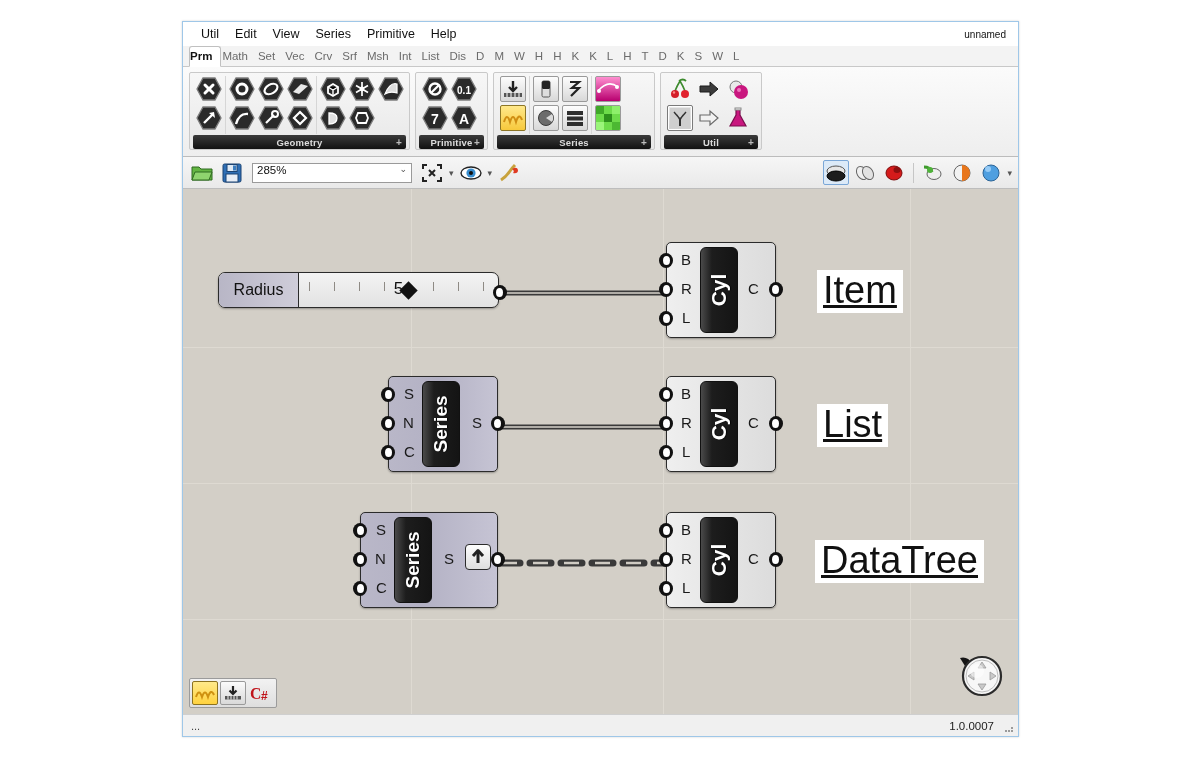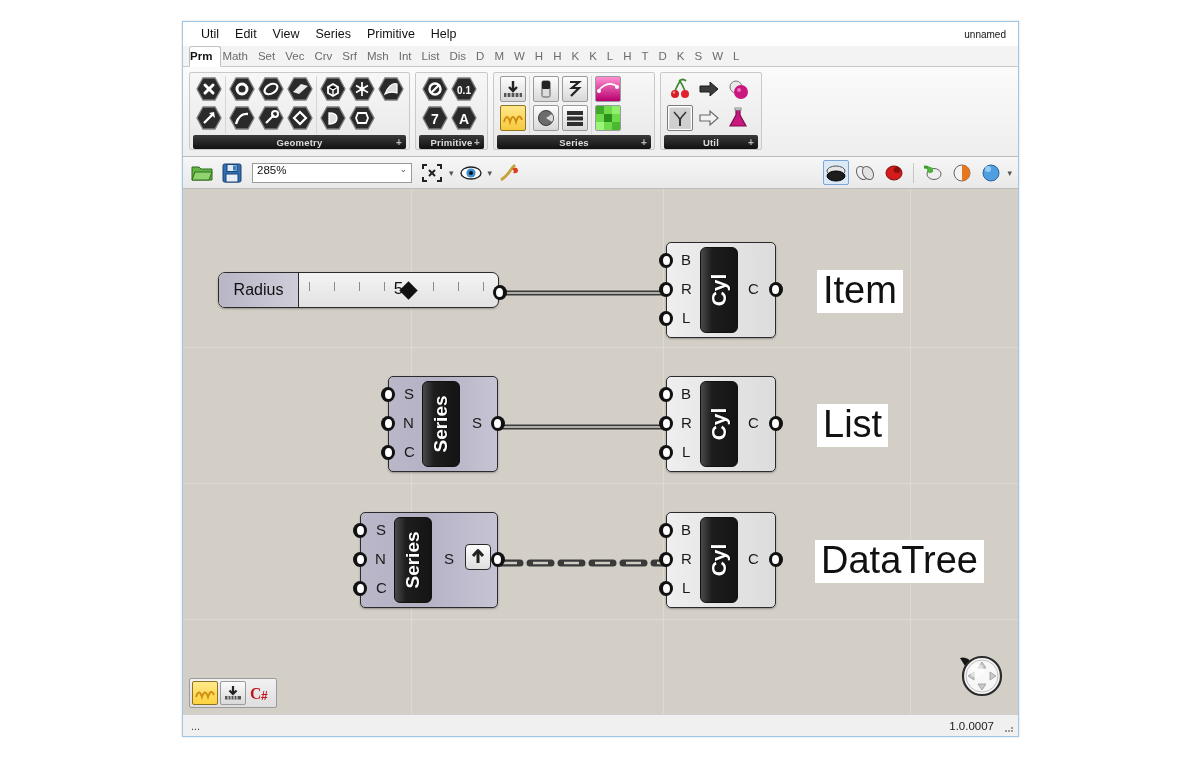--- a/index.html
+++ b/index.html
@@ -213,21 +213,21 @@
     display:flex; align-items:center; justify-content:center;
   }
 
   
   .wire { position: absolute; }
 
   
   .cap-label {
     position: absolute; background: #ffffff;
     color: #111; display:flex; align-items:center;
-    padding: 1px 6px 4px 6px; line-height: 1;
+    padding: 1px 6px 4px 6px; line-height: 1; text-decoration: underline;
   }
 
   
   .widgets {
     position: absolute; left: 6px; bottom: 6px;
     display: flex; gap: 2px;
     background: linear-gradient(#f2f2f2,#dedede);
     border: 1px solid #9b9b9b; border-radius: 2px; padding: 2px;
   }
   .wdg { width: 26px; height: 24px; display:flex; align-items:center; justify-content:center;

